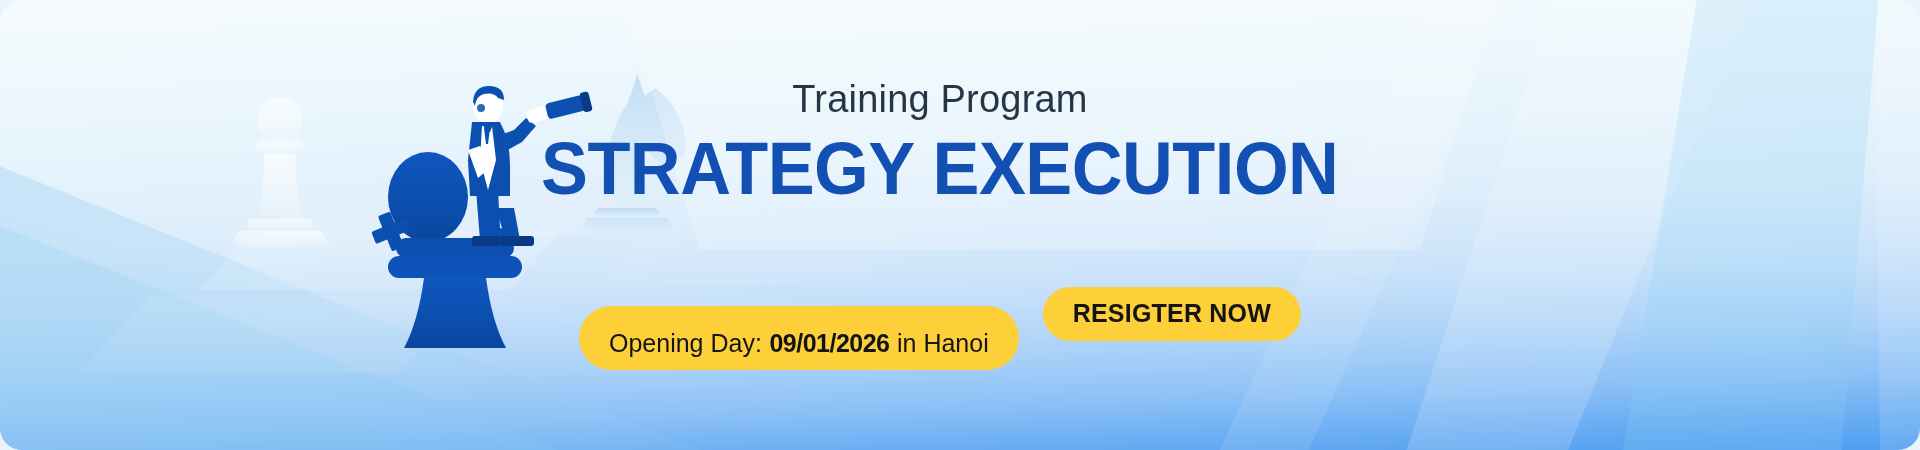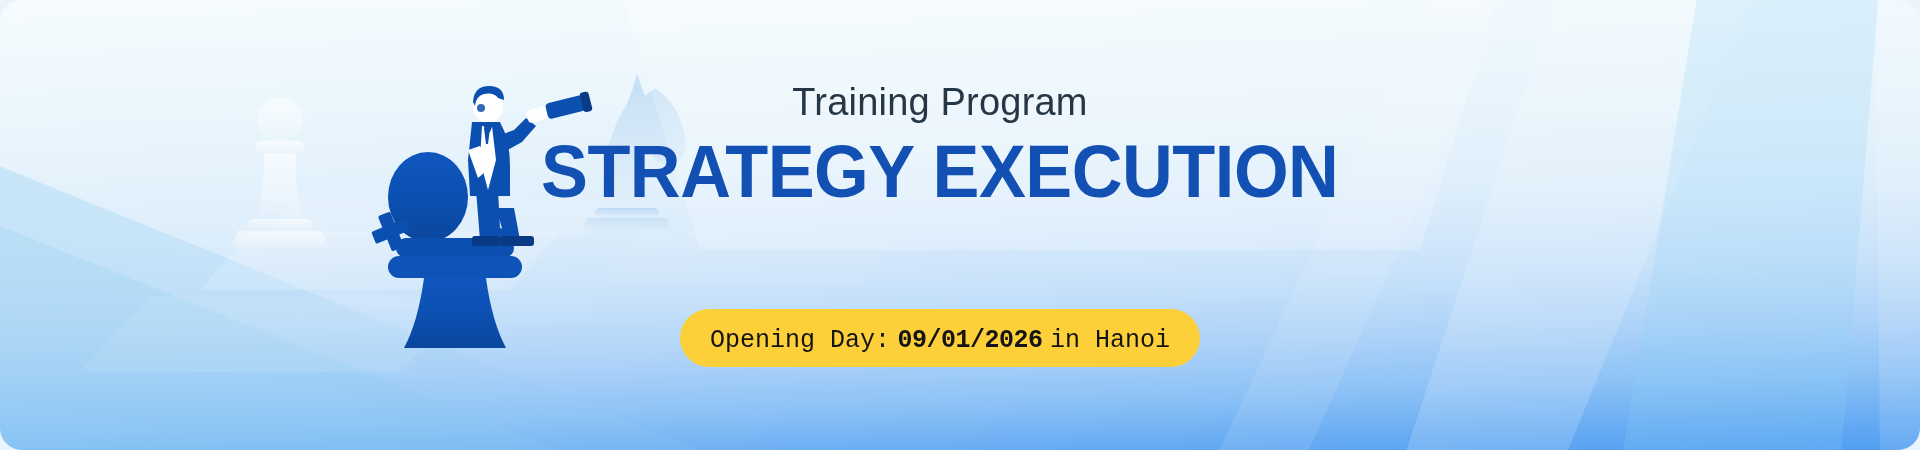--- a/index.html
+++ b/index.html
@@ -70,25 +70,25 @@
     gap:24px;
     margin-top:52px;
     white-space:nowrap;
   }
 
   .pill{
     background:#fdd03a;
     color:#141414;
     border:none;
     border-radius:999px;
-    padding:18px 30px 13px 30px;
+    padding:24px 30px 13px 30px;
     font-size:25px;
     font-weight:400;
     line-height:1.1;
-    font-family:Liberation Mono, monospace;
+    font-family:Liberation Sans, sans-serif;
     display:inline-flex;align-items:baseline;gap:.30em;
     cursor:default;
     margin-top:48px;
   }
   .pill .date{font-weight:700;letter-spacing:-.5px;}
 
   .btn{
     background:#fdd03a;
     color:#141414;
     border:none;
@@ -232,17 +232,18 @@
     <h1 class="headline">STRATEGY EXECUTION</h1>
 
     <div class="cta-row">
 
       <div class="pill">
         <span>Opening Day:</span>
         <span class="date">09/01/2026</span>
         <span>in Hanoi</span>
       </div>
 
+      <button class="btn">RESIGTER NOW</button>
 
     </div>
   </div>
 
 </div>
 
 </body></html>

